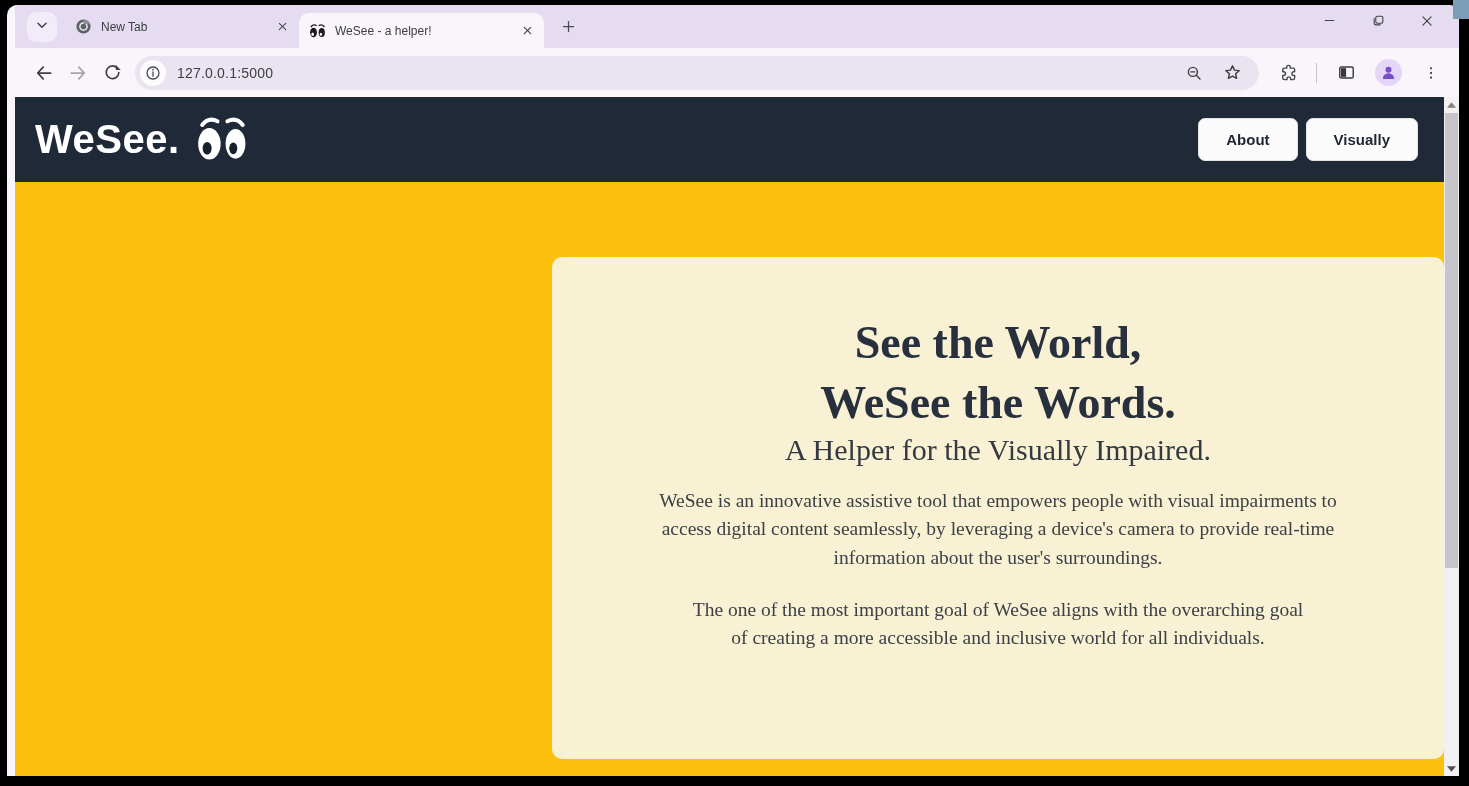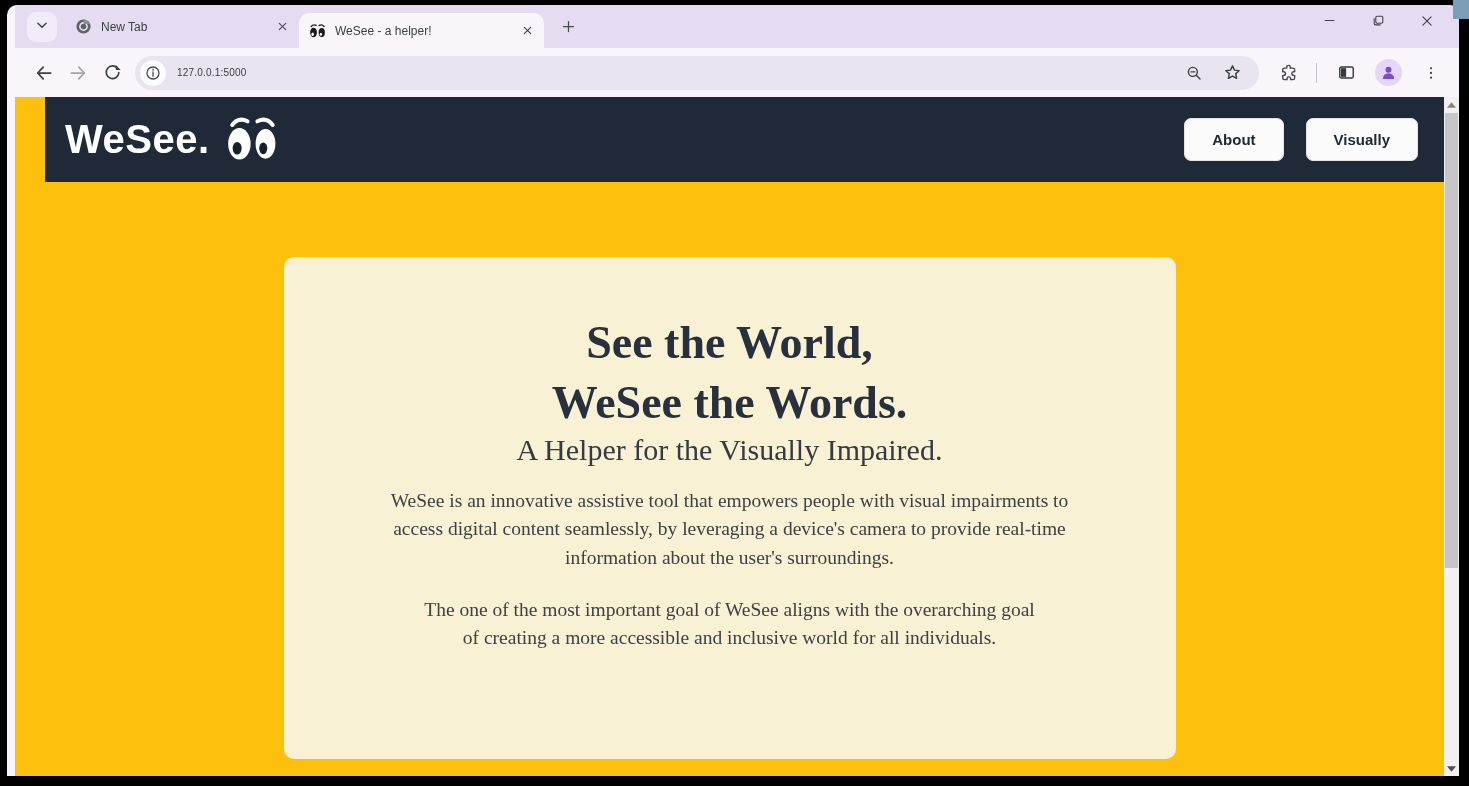--- a/index.html
+++ b/index.html
@@ -29,39 +29,39 @@
   .tab .tab-close { width:17px; height:17px; display:flex; align-items:center; justify-content:center; border-radius:50%; cursor:pointer; }
   .new-tab-btn { width:28px; height:28px; margin:0 0 7px 10px; display:flex; align-items:center; justify-content:center; font-size:21px; color:#474a4f; border-radius:50%; cursor:pointer; }
   .win-controls { margin-left:auto; display:flex; align-items:center; gap:33px; padding:0 10px 12px 0; align-self:center; margin-bottom:0; }
   .win-controls .wc { width:16px; height:16px; display:flex; align-items:center; justify-content:center; cursor:pointer; }
 
   
   .toolbar { height:49px; background:#f9f5fb; display:flex; align-items:center; padding:0 10px 0 12px; flex:0 0 auto; }
   .nav-ico { width:34px; height:34px; display:flex; align-items:center; justify-content:center; border-radius:50%; cursor:pointer; flex:0 0 auto; }
   .omnibox { flex:1; height:34px; background:#eae4f0; border-radius:17px; display:flex; align-items:center; padding:0 14px 0 5px; margin:0 8px 0 6px; }
   .info-chip { width:26px; height:26px; border-radius:50%; background:#fcfbfd; display:flex; align-items:center; justify-content:center; margin-right:11px; cursor:pointer; flex:0 0 auto; }
-  .url-text { font-size:10px; color:#3b3e43; letter-spacing:.2px; }
+  .url-text { font-size:14px; color:#3b3e43; letter-spacing:.2px; }
   .omni-spacer { flex:1; }
   .omni-ico { width:26px; height:26px; display:flex; align-items:center; justify-content:center; margin-left:12px; cursor:pointer; }
   .toolbar-right { display:flex; align-items:center; gap:15px; padding:0 4px 0 6px; flex:0 0 auto; }
   .tb-ico { width:28px; height:28px; display:flex; align-items:center; justify-content:center; cursor:pointer; }
   .tb-sep { width:1px; height:20px; background:#c9c3d0; }
   .avatar { width:27px; height:27px; border-radius:50%; background:#e4d5f9; display:flex; align-items:center; justify-content:center; cursor:pointer; }
 
   
   .content { flex:1; position:relative; background:#fdc10d; overflow:hidden; }
   .page { position:absolute; top:0; left:0; right:15px; bottom:0; display:flex; flex-direction:column; }
 
-  .site-header { height:85px; background:#1f2937; display:flex; align-items:center; padding:0 26px 0 20px; flex:0 0 auto;margin-left:30px; }
+  .site-header { height:85px; background:#1f2937; display:flex; align-items:center; padding:0 26px 0 20px; flex:0 0 auto; }
   .brand-wrap { display:flex; align-items:center; gap:15px; }
   .brand { color:#ffffff; font-size:40px; font-weight:bold; letter-spacing:.5px; }
-  .site-nav { margin-left:auto; display:flex; gap:22px; }
+  .site-nav { margin-left:auto; display:flex; gap:8px; }
   .site-btn { background:#fbfbfb; color:#1f2733; font-weight:bold; font-size:15px; font-family:"Liberation Sans",sans-serif; padding:12px 27px; border-radius:7px; border:1px solid #e4e4e4; cursor:pointer; }
 
-  .main { flex:1; display:flex; justify-content:center; }
+  .main { flex:1; display:flex; justify-content:flex-end; }
   .card {
     width:892px; height:502px; margin-top:75px;
     background:#f8f1d4; border-radius:10px; text-align:center;
     font-family:"Liberation Serif", serif;
   }
   .hero-title { font-size:46px; line-height:1.3; font-weight:bold; color:#27303c; margin-top:56px; }
   .hero-subtitle { font-size:30px; font-weight:normal; color:#343a40; }
   .hero-p { font-size:19.5px; line-height:1.46; color:#3d4045; margin-left:auto; margin-right:auto; }
   .hero-p1 { max-width:722px; margin-top:20px; }
   .hero-p2 { max-width:628px; margin-top:24px; }

